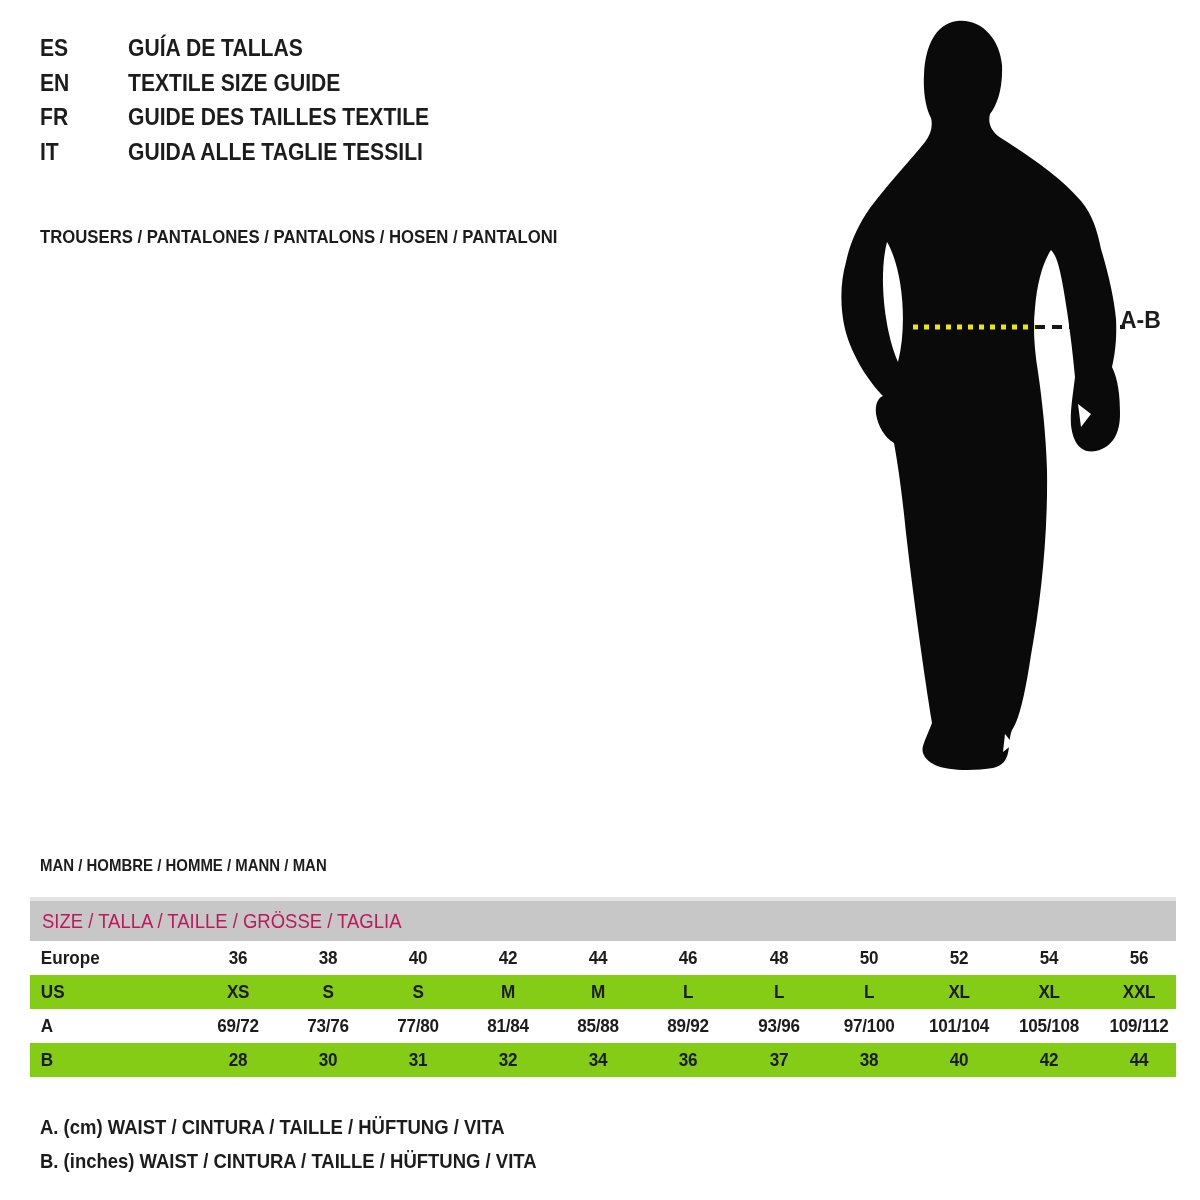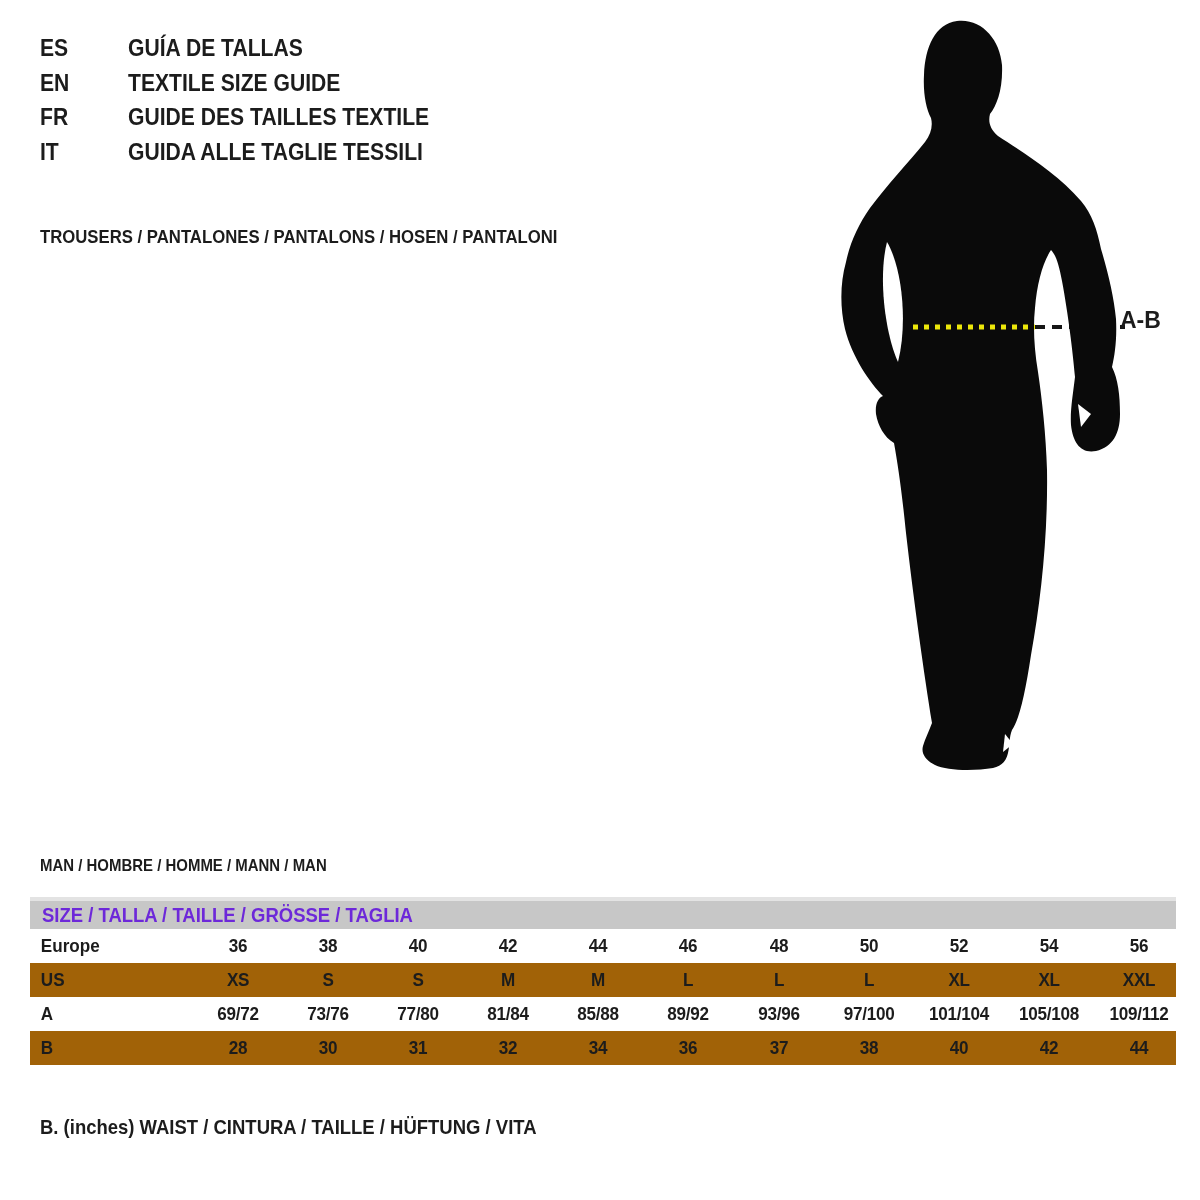--- a/index.html
+++ b/index.html
@@ -23,25 +23,25 @@
   .figure-wrap{position:absolute;left:835px;top:15px;width:330px;height:765px;}
   .ab-label{position:absolute;left:1120px;top:306px;height:28px;line-height:28px;
     font-size:23px;font-weight:bold;letter-spacing:0px;text-align:center;}
 
   
   .section-title{position:absolute;left:40px;top:850px;height:32px;display:flex;align-items:center;
     font-size:17px;font-weight:bold;}
 
   
   .size-table{position:absolute;left:30px;top:897px;width:1146px;}
-  .thead{height:32px;background:#c7c7c7;border-top:4px solid #e3e3e3;box-sizing:border-box;
-    display:flex;align-items:center;padding-left:12px;font-size:21px;font-weight:bold;color:#6d28d9;}
+  .thead{height:44px;background:#c7c7c7;border-top:4px solid #e3e3e3;box-sizing:border-box;
+    display:flex;align-items:center;padding-left:12px;font-size:21px;font-weight:normal;color:#be185d;}
   .trow{display:grid;grid-template-columns:155px repeat(11,1fr);height:34px;align-items:center;
     font-size:19px;font-weight:bold;gap:16px;}
-  .trow.alt{background:#a16207;}
+  .trow.alt{background:#84cc16;}
   .label-cell{padding-left:12px;text-align:left;transform:scaleX(0.9);transform-origin:0 50%;}
   .cell{text-align:center;transform:scaleX(0.9);transform-origin:50% 50%;letter-spacing:-0.3px;}
 
   
   .footnotes{position:absolute;left:40px;top:1110px;}
   .footnote-row{height:34px;display:flex;align-items:center;font-size:21px;font-weight:bold;}
 </style>
 </head>
 <body>
 
@@ -187,15 +187,18 @@
     <div class="cell">37</div>
     <div class="cell">38</div>
     <div class="cell">40</div>
     <div class="cell">42</div>
     <div class="cell">44</div>
   </div>
 </div>
 
 <div class="footnotes">
   <div class="footnote-row">
+    <span class="cond">A. (cm) WAIST / CINTURA / TAILLE / HÜFTUNG / VITA</span>
+  </div>
+  <div class="footnote-row">
     <span class="cond">B. (inches) WAIST / CINTURA / TAILLE / HÜFTUNG / VITA</span>
   </div>
 </div>
 
 </body></html>

